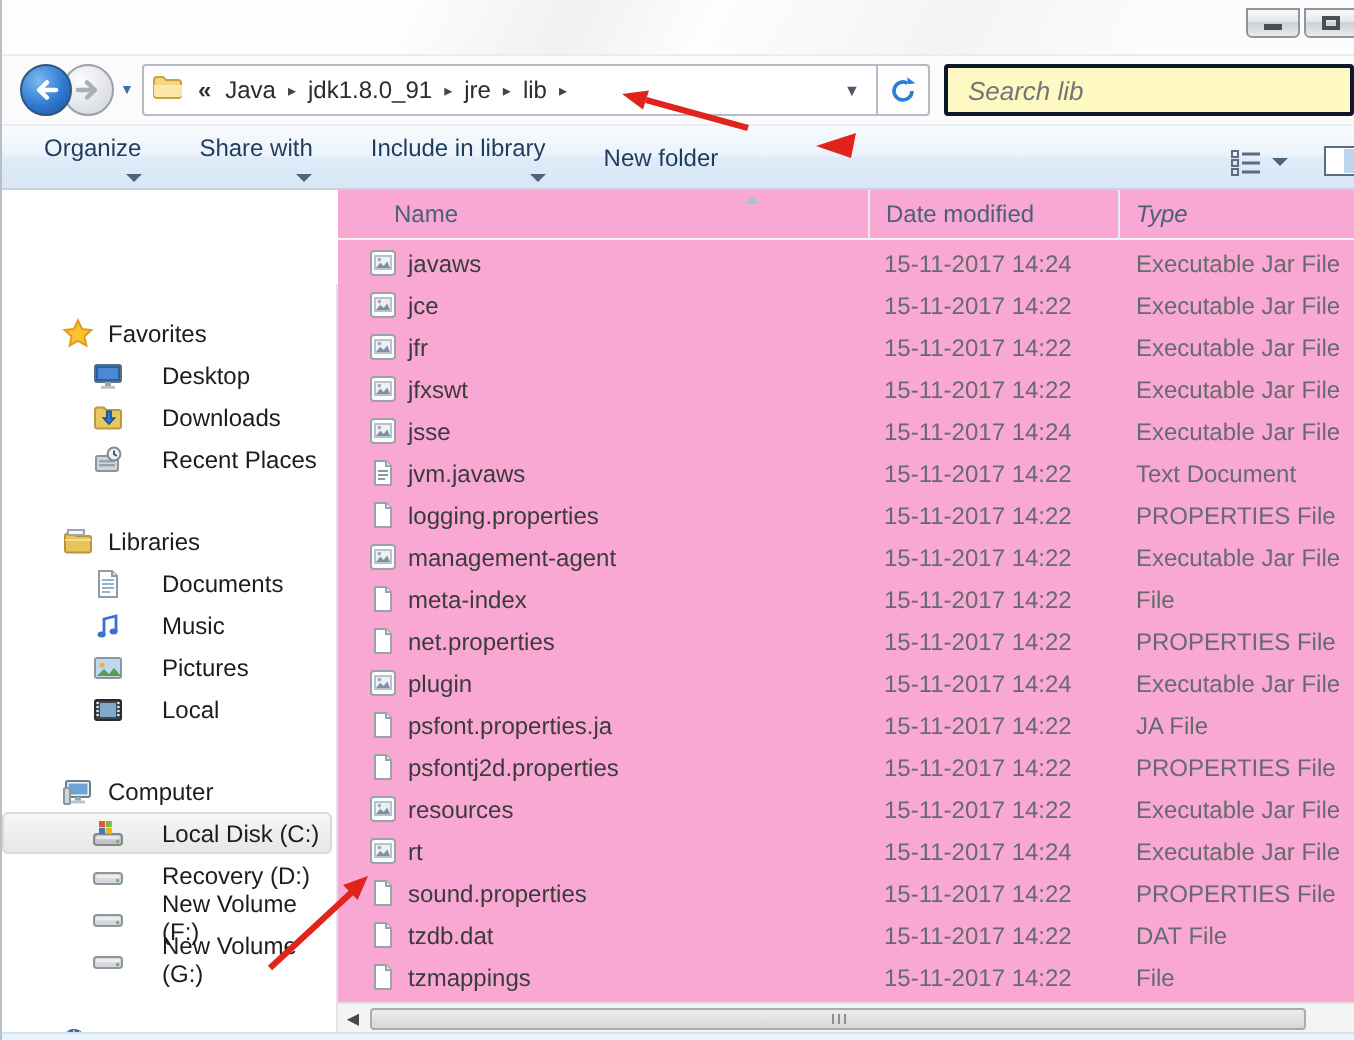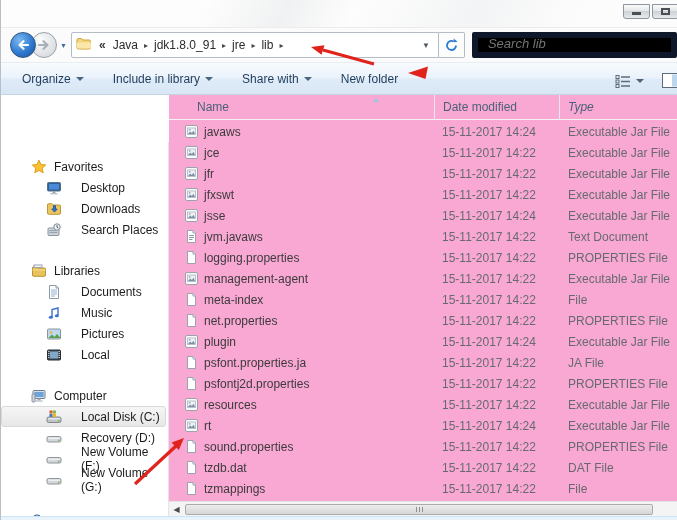--- a/index.html
+++ b/index.html
@@ -30,31 +30,31 @@
   .addressbar{display:flex;align-items:center;height:26px;width:368px;flex:none;
     background:#fff;border:1px solid #b6bcc7;border-radius:2px 0 0 2px;padding:0 4px;}
   .crumb-folder{flex:none;margin-right:4px;}
   .crumbs{display:flex;align-items:center;color:#2b2b2b;white-space:nowrap;overflow:hidden;flex:1;}
   .crumb{padding:3px 4px;cursor:default;}
   .crumb-sep{font-size:8px;color:#454545;padding:0 2px;}
   .crumb-overflow{font-weight:bold;color:#333;padding:0 3px;}
   .addr-drop{font-size:8px;color:#4f5a66;padding:0 4px;flex:none;}
   .refresh-btn{width:26px;height:26px;flex:none;background:#fdfdfd;border:1px solid #b6bcc7;
     border-left:none;border-radius:0 2px 2px 0;display:flex;align-items:center;justify-content:center;}
-  .searchbox{height:26px;flex:1;margin-left:7px;background:#000000;border:6px solid #0f172a;
-    border-radius:2px;display:flex;align-items:flex-end;padding:0 8px;}
+  .searchbox{height:26px;flex:1;margin-left:7px;background:#fef9c3;border:2px solid #0f172a;
+    border-radius:2px;display:flex;align-items:center;padding:0 8px;}
   .searchbox input{border:none;outline:none;width:100%;font-family:"Liberation Sans",sans-serif;
     font-size:13px;font-style:italic;color:#8a8f94;background:transparent;}
   
   .toolbar{position:absolute;left:0;top:62px;width:100%;height:33px;
     background:linear-gradient(#f8fbfe,#eaf2fb 48%,#dfebf8 52%,#d8e6f5);
     border-top:1px solid #e7edf4;border-bottom:1px solid #c6d4e2;
     display:flex;align-items:center;padding-left:13px;}
-  .tb-btn{display:flex;align-items:center;gap:5px;color:#1e3c5c;padding:5px 7px;
-    border:1px solid transparent;border-radius:2px;margin-right:13px;}
+  .tb-btn{display:flex;align-items:flex-end;gap:5px;color:#1e3c5c;padding:5px 7px;
+    border:1px solid transparent;border-radius:2px;margin-right:13px;flex-direction:column;}
   .tb-caret{width:0;height:0;border-left:4px solid transparent;border-right:4px solid transparent;
     border-top:4px solid #4b647e;margin-top:1px;}
   .tb-right{position:absolute;right:-9px;top:5px;display:flex;align-items:center;gap:6px;}
   .views-btn{display:flex;align-items:center;gap:4px;padding:4px 5px;border:1px solid transparent;border-radius:2px;}
   
   .main{position:absolute;left:0;top:95px;width:100%;height:421px;background:#fff;}
   .sidebar{position:absolute;left:0;top:0;width:168px;height:100%;background:#fff;
     border-right:1px solid #e4e4e4;padding-top:14px;overflow:hidden;margin-top:47px;}
   .sb-group{margin-bottom:20px;}
   .sb-row{display:flex;align-items:center;height:21px;color:#1c1c1c;cursor:default;}
@@ -154,25 +154,25 @@
     </div>
   </div>
 
   <div class="toolbar">
     <div id="tb-buttons" style="display:flex;align-items:center;">
         <div class="tb-btn">
           <span>Organize</span>
           <span class="tb-caret"></span>
         </div>
         <div class="tb-btn">
+          <span>Share with</span>
+          <span class="tb-caret"></span>
+        </div>
+        <div class="tb-btn">
           <span>Include in library</span>
-          <span class="tb-caret"></span>
-        </div>
-        <div class="tb-btn">
-          <span>Share with</span>
           <span class="tb-caret"></span>
         </div>
         <div class="tb-btn">
           <span>New folder</span>
         </div>
       </div>
     <div class="tb-right">
       <div class="views-btn">
         <svg width="17" height="14" viewBox="0 0 17 14">
           <rect x="1" y="1.5" width="3" height="3" fill="none" stroke="#5d6b7a"></rect>
@@ -227,21 +227,21 @@
               <svg width="16" height="16" viewBox="0 0 16 16">
                 <rect x="2" y="6" width="11" height="7.5" rx="1" fill="#cfd6dd" stroke="#8c949c"></rect>
                 <rect x="3.5" y="8" width="8" height="1.2" fill="#9aa3ac"></rect>
                 <rect x="3.5" y="10" width="8" height="1.2" fill="#9aa3ac"></rect>
                 <circle cx="11" cy="5" r="3.4" fill="#e9eef3" stroke="#7f8archive"></circle>
                 <circle cx="11" cy="5" r="3.2" fill="#eef3f7" stroke="#808a94"></circle>
                 <path d="M11 3.2 v1.9 l1.4.9" stroke="#4a5archive" fill="none"></path>
                 <path d="M11 3.2 v1.9 l1.4.9" stroke="#4a5560" fill="none"></path>
               </svg>
             </span>
-            <span>Search Places</span>
+            <span>Recent Places</span>
           </div>
         </div>
         <div class="sb-group">
           <div class="sb-row sb-head">
             <span class="sb-icon">
               <svg width="16" height="16" viewBox="0 0 16 16">
                 <path d="M1.5 5 q0-1.3 1.3-1.3 h3 l1.3 1.3 h6.4 q1 0 1 1 v6 q0 1.3-1.3 1.3 h-10.4 q-1.3 0-1.3-1.3z" fill="#e8c35c" stroke="#ba923a"></path>
                 <rect x="3" y="2" width="8" height="2.5" fill="#f4f6f8" stroke="#9aa4ae"></rect>
                 <path d="M1.5 7 h13" stroke="#f6dd90"></path>
               </svg>

